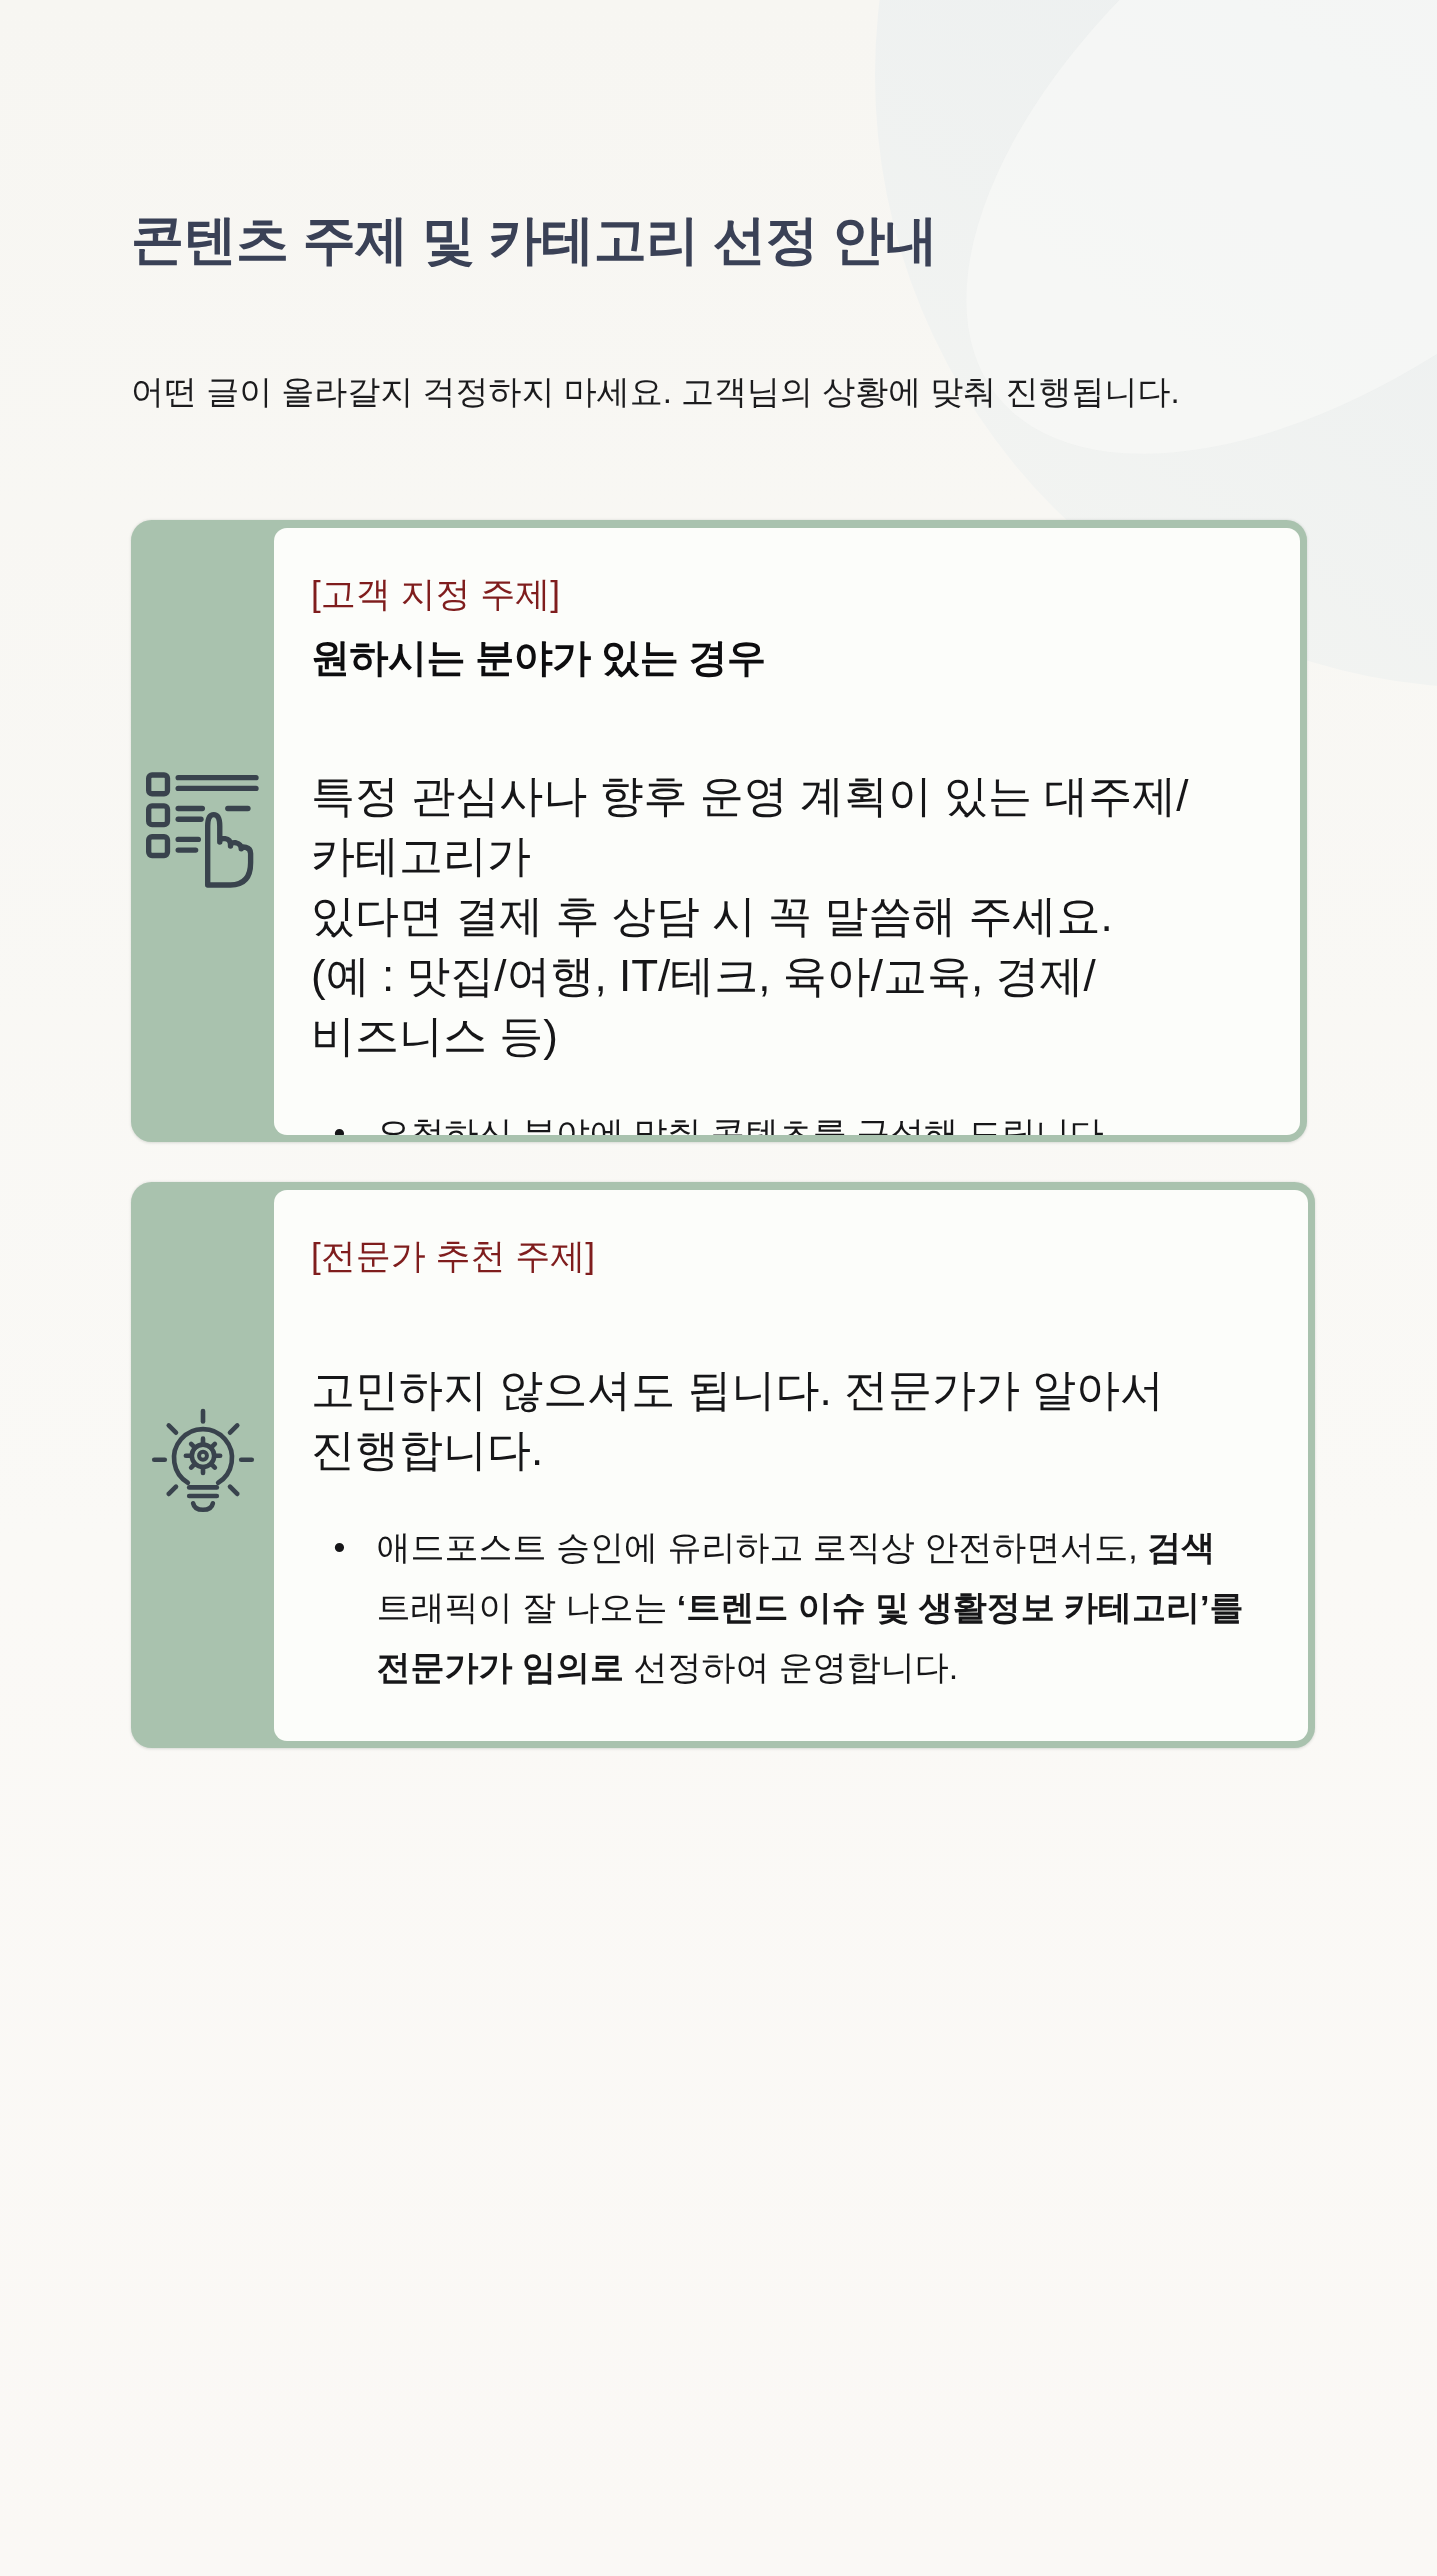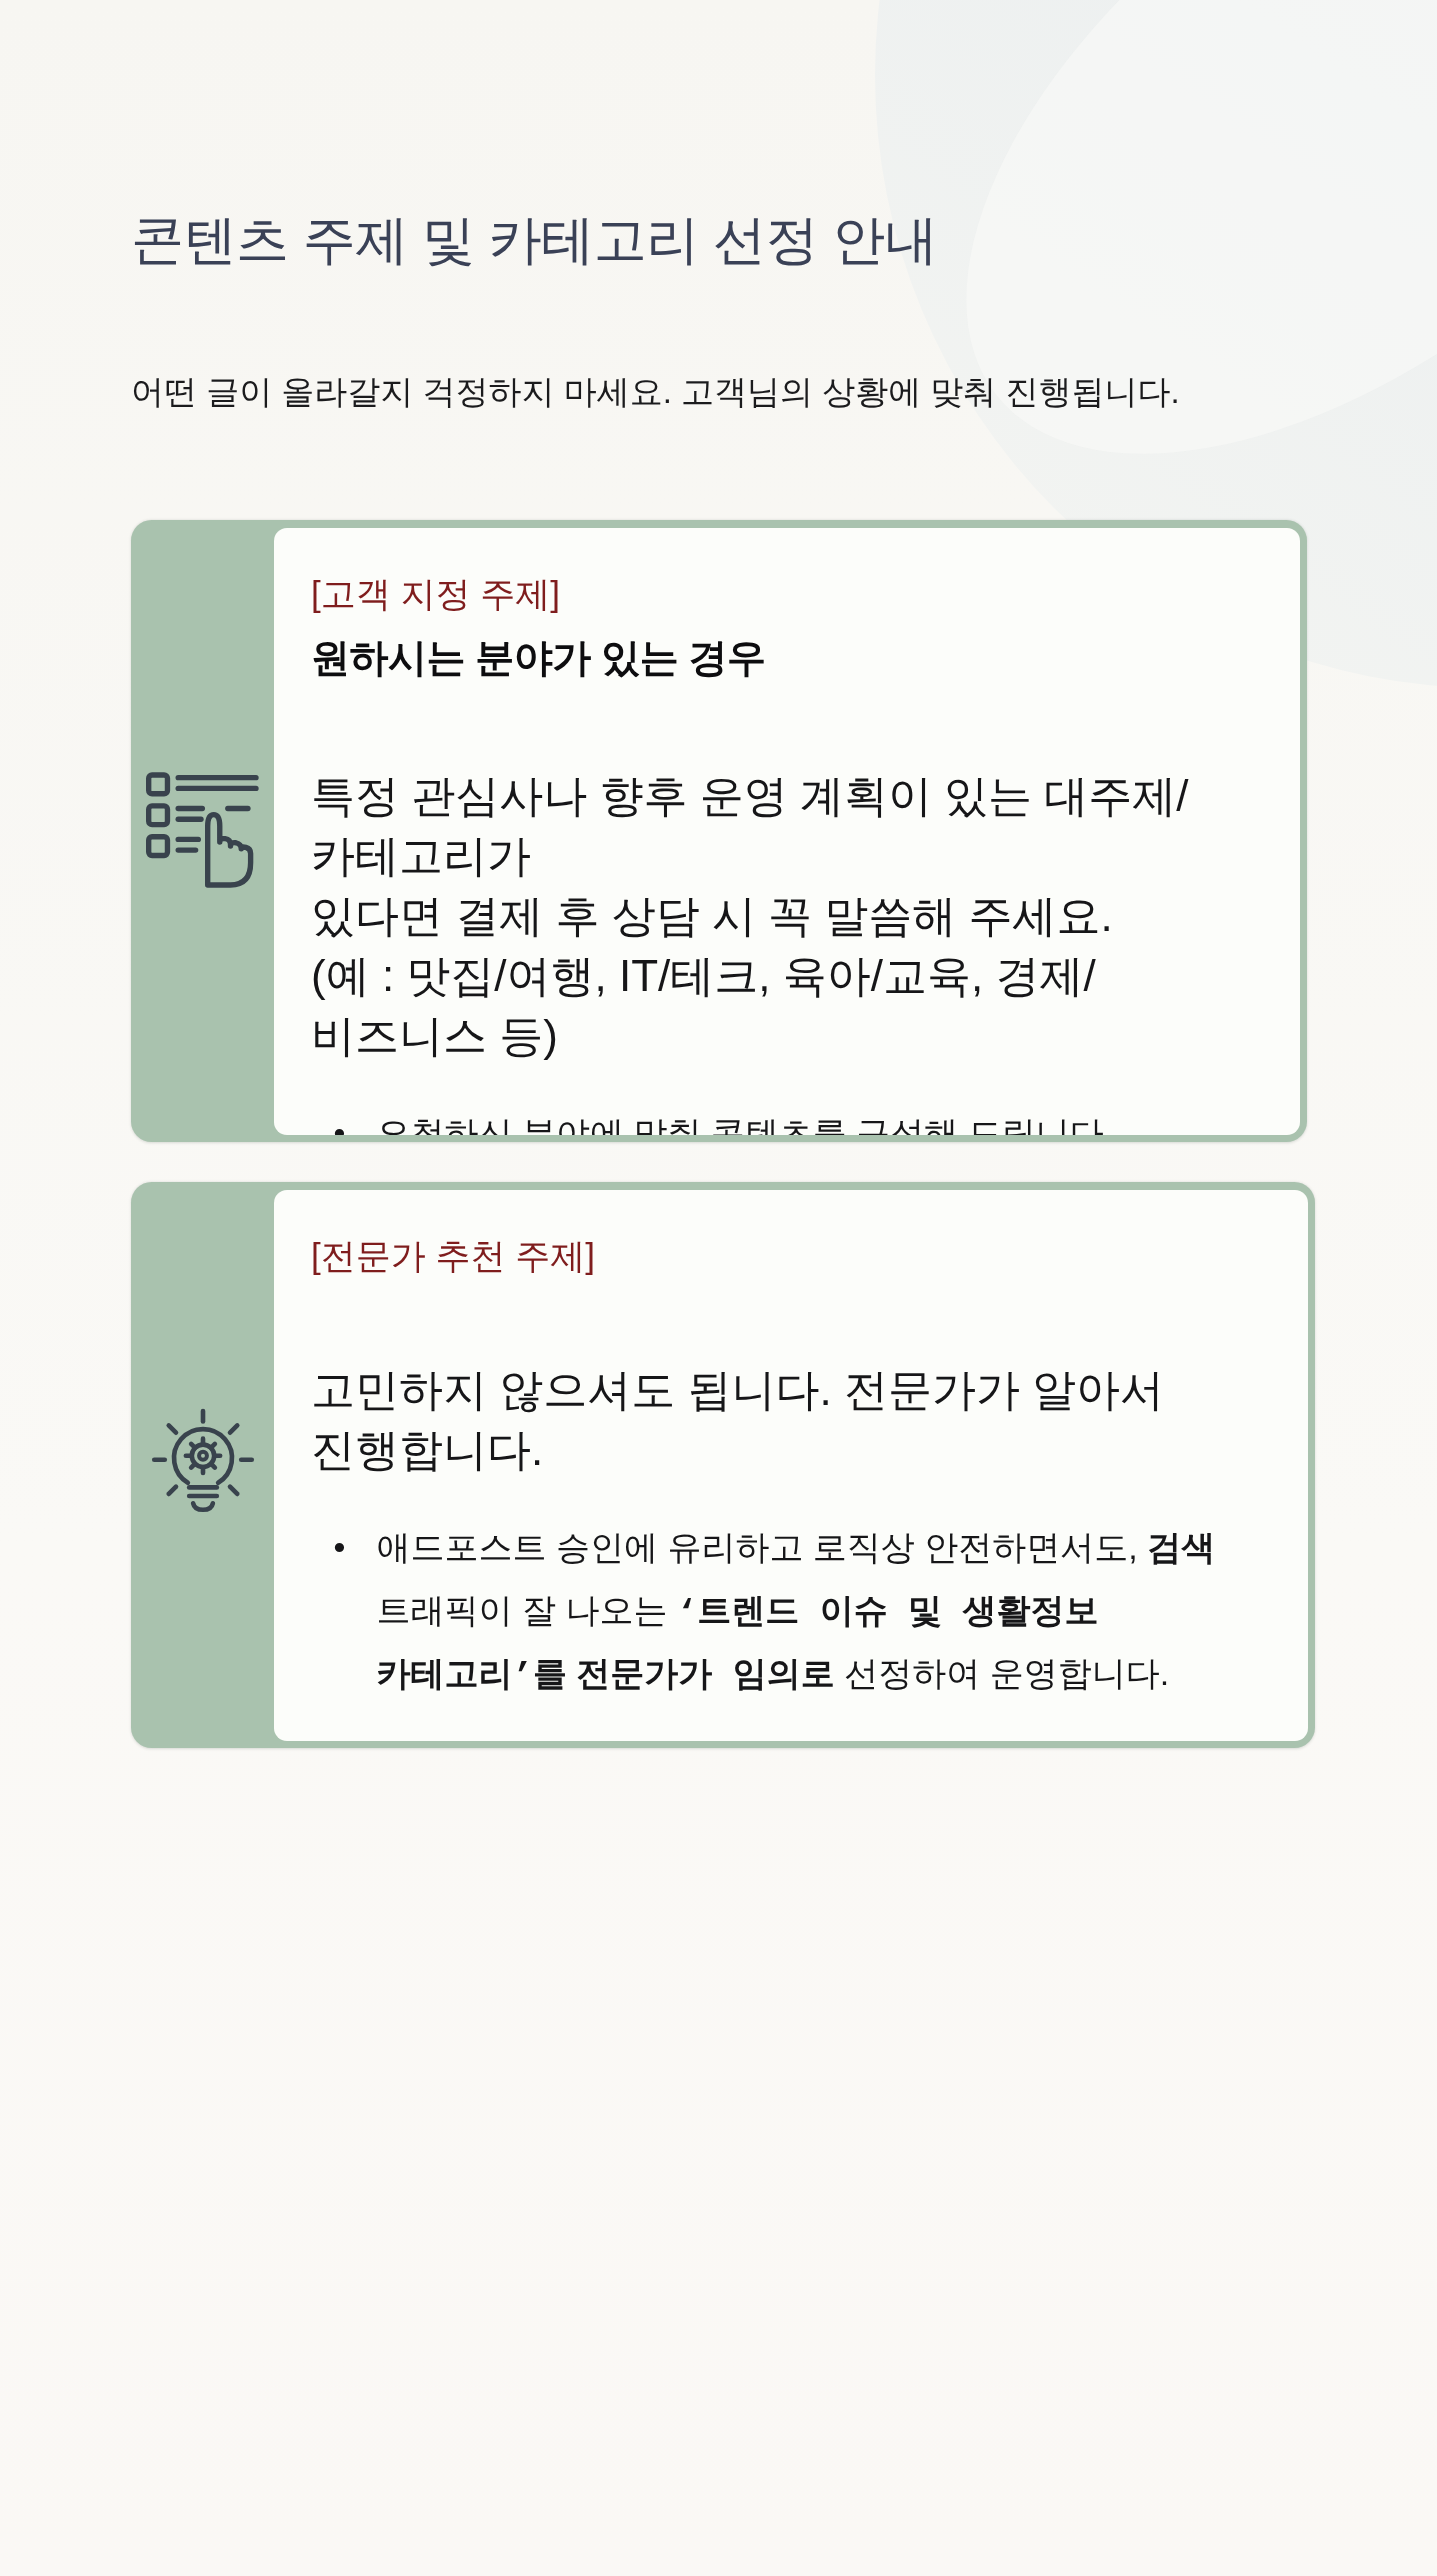--- a/index.html
+++ b/index.html
@@ -22,21 +22,21 @@
   }
   .bg-blob-highlight {
     position: absolute; left: 899px; top: -131px;
     width: 917px; height: 487px; border-radius: 50%;
     transform: rotate(-38deg);
     background: rgba(252, 252, 250, 0.5);
   }
 
   .page-title {
     position: absolute; left: 131px; top: 208px; margin: 0;
-    font-size: 53px; line-height: 1.2; font-weight: 400;
+    font-size: 53px; line-height: 1.2; font-weight: 700;
     letter-spacing: -0.5px; color: #3a4156;
   }
   .page-subtitle {
     position: absolute; left: 131px; top: 369px; margin: 0;
     font-size: 33px; line-height: 1.4; color: #1b1b1d;
   }
 
   .card {
     position: absolute; left: 131px; width: 1176px;
     background: #a9c2ae; border-radius: 20.6px;
@@ -64,21 +64,21 @@
     margin: 82px 0 0 0; font-size: 44px; line-height: 60px;
     color: #161618; word-break: keep-all;
   }
   .card-bullets { margin: 37px 0 0 0; padding: 0; list-style: none; }
   .bullet {
     display: flex; align-items: flex-start; padding-left: 22.5px;
     font-size: 34px; line-height: 60px; color: #161618; word-break: keep-all;
   }
   .bullet-dot { flex: 0 0 43px; }
   .bullet-text { flex: 1; }
-  .bullet-text strong, .card-title strong { font-weight: 700; font-family: Liberation Mono, monospace; }
+  .bullet-text strong, .card-title strong { font-weight: 700; }
 
   .icon-svg { display: block; }
 </style>
 </head>
 <body>
 
 <div class="page">
 
   <div class="bg-blob"></div>
   <div class="bg-blob-highlight"></div>

